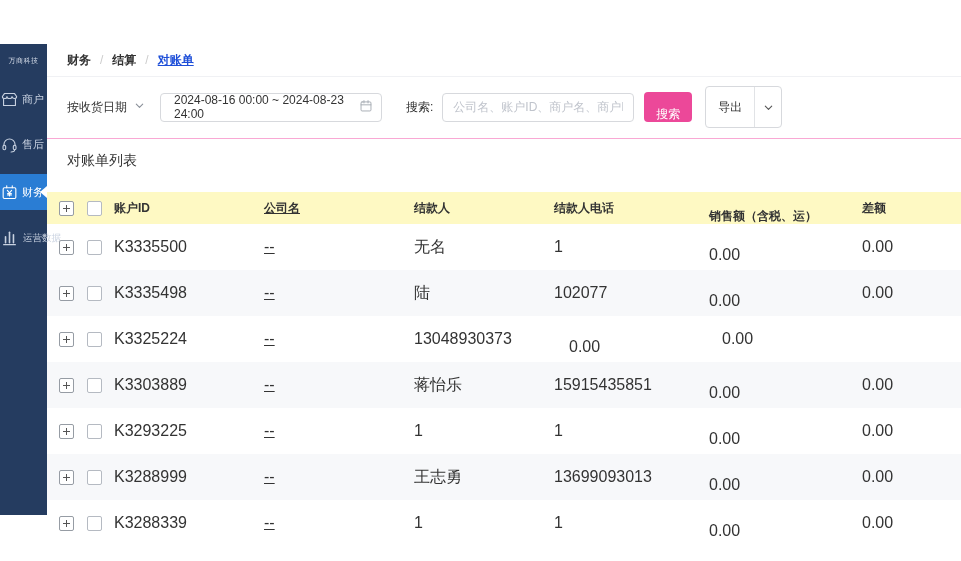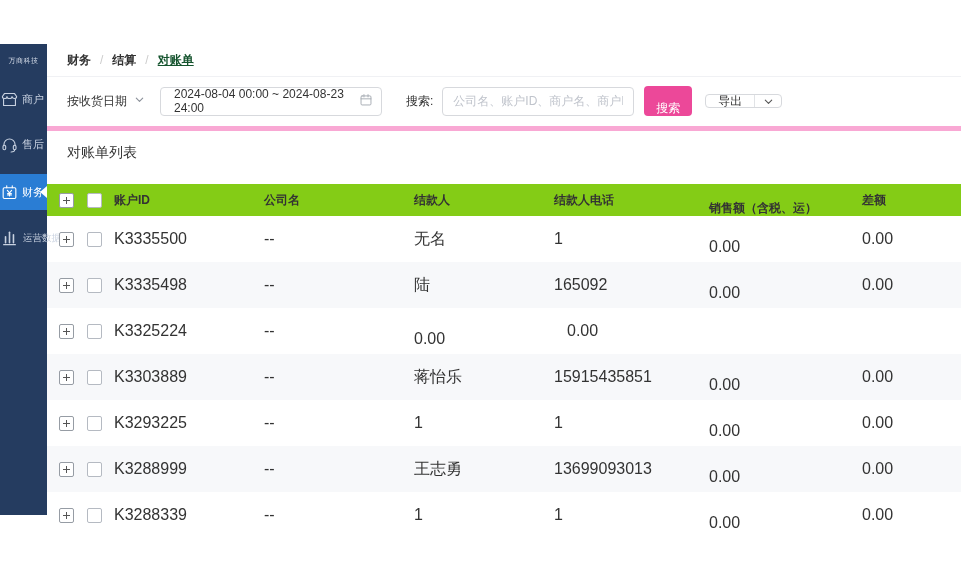--- a/index.html
+++ b/index.html
@@ -20,48 +20,48 @@
            border-top: 6px solid transparent; border-bottom: 6px solid transparent; border-right: 7px solid #fff; }
   .side-spacer { flex: 1; }
   .side-item.bottom { margin-bottom: 8px; }
 
   
   .main { flex: 1; min-width: 0; display: flex; flex-direction: column; }
 
   .breadcrumb { height: 33px; flex-shrink: 0; display: flex; align-items: center; gap: 9px; padding-left: 20px; font-size: 12px; font-weight: bold; color: #333; border-bottom: 1px solid #f0f1f4; }
   .breadcrumb .sep { color: #ccc; font-weight: normal; }
   .breadcrumb .crumb { cursor: pointer; }
-  .breadcrumb .crumb.active { color: #14532d; text-decoration: underline; }
-
-  .filterbar { flex-shrink: 0; display: flex; align-items: center; padding: 9px 0 10px 20px; border-bottom: 5px solid #f9a8d4; }
+  .breadcrumb .crumb.active { color: #1d4ed8; text-decoration: underline; }
+
+  .filterbar { flex-shrink: 0; display: flex; align-items: center; padding: 9px 0 10px 20px; border-bottom: 1px solid #f9a8d4; }
   .date-type { display: flex; align-items: center; gap: 7px; font-size: 12px; color: #333; cursor: pointer; }
   .date-input { margin-left: 15px; width: 222px; height: 29px; border: 1px solid #d7d9dd; border-radius: 4px; display: flex; align-items: center; justify-content: space-between; padding: 0 8px 0 13px; font-size: 12px; color: #333; cursor: pointer; }
   .search-label { margin-left: 24px; font-size: 12px; color: #333; }
   .search-input { margin-left: 9px; width: 192px; height: 29px; border: 1px solid #d7d9dd; border-radius: 4px; padding: 0 10px; font-size: 12px; color: #333; outline: none; }
   .search-input::placeholder { color: #c0c4cc; }
   .search-btn { margin-left: 10px; height: 30px; padding: 14px 12px; background: #ec4899; border: none; border-radius: 4px; color: #fff; font-size: 12px; cursor: pointer; font-family: inherit; }
-  .export-group { margin-left: 13px; height: 14px; display: flex; align-items: stretch; border: 1px solid #d7d9dd; border-radius: 4px; background: #fff; overflow: hidden; }
+  .export-group { margin-left: 13px; height: 42px; display: flex; align-items: stretch; border: 1px solid #d7d9dd; border-radius: 4px; background: #fff; overflow: hidden; }
   .export-main { padding: 0 12px; display: flex; align-items: center; font-size: 12px; color: #333; cursor: pointer; }
   .export-caret { width: 27px; display: flex; align-items: center; justify-content: center; border-left: 1px solid #e1e3e6; cursor: pointer; color: #555; }
 
   .section-title { flex-shrink: 0; font-size: 14px; color: #333; padding: 13px 0 22px 20px; }
 
   
-  .thead { flex-shrink: 0; height: 32px; background: #84cc16; display: flex; align-items: center; font-size: 12px; font-weight: bold; color: #333; }
+  .thead { flex-shrink: 0; height: 32px; background: #fef9c3; display: flex; align-items: center; font-size: 12px; font-weight: bold; color: #333; }
   .trow { flex-shrink: 0; height: 46px; display: flex; align-items: center; font-size: 16px; color: #333; }
   .trow.stripe { background: #f7f8fa; }
 
   .col-pad { width: 12px; flex-shrink: 0; }
   .expand { width: 15px; height: 15px; flex-shrink: 0; border: 1px solid #969ca4; border-radius: 2px; position: relative; margin-right: 13px; cursor: pointer; background: #fff; }
   .expand::before { content: ""; position: absolute; left: 3px; right: 3px; top: 50%; height: 1px; margin-top: -0.5px; background: #555; }
   .expand::after  { content: ""; position: absolute; top: 3px; bottom: 3px; left: 50%; width: 1px; margin-left: -0.5px; background: #555; }
   .checkbox { width: 15px; height: 15px; flex-shrink: 0; border: 1px solid #b5bac2; border-radius: 2px; background: #fff; margin-right: 12px; cursor: pointer; }
 
   .c-id      { width: 150px; flex-shrink: 0; }
-  .c-company { width: 150px; flex-shrink: 0; }
+  .c-company { width: 150px; flex-shrink: 0; text-decoration: underline; }
   .c-payee   { width: 140px; flex-shrink: 0; }
   .c-phone   { width: 155px; flex-shrink: 0; }
   .c-sales   { width: 153px; flex-shrink: 0; margin-top: 16px; }
   .c-diff    { flex: 1; }
 </style>
 </head>
 <body>
 
 <div class="app">
 
@@ -133,21 +133,21 @@
       <div class="date-type">
         <span>按收货日期</span>
         <span>
           <svg width="11" height="11" viewBox="0 0 24 24" fill="none" stroke="#8a9099" stroke-width="2.4" stroke-linecap="round" stroke-linejoin="round">
               <path d="M5 9 l7 7 7-7"></path>
             </svg>
         </span>
       </div>
 
       <div class="date-input">
-        <span>2024-08-04 00:00 ~ 2024-08-23 24:00</span>
+        <span>2024-08-16 00:00 ~ 2024-08-23 24:00</span>
         <span>
           <svg width="14" height="14" viewBox="0 0 24 24" fill="none" stroke="#a5aab2" stroke-width="1.6" stroke-linecap="round">
             <rect x="3.5" y="5" width="17" height="15.5" rx="1.8"></rect>
             <path d="M3.5 10 H20.5 M8.5 2.8 v4 M15.5 2.8 v4"></path>
           </svg>
         </span>
       </div>
 
       <span class="search-label">搜索:</span>
       <input class="search-input" type="text" placeholder="公司名、账户ID、商户名、商户ID" style="">
@@ -190,31 +190,32 @@
       <span class="c-diff">0.00</span>
     </div>
 
     <div class="trow stripe">
       <span class="col-pad"></span>
       <span class="expand"></span>
       <span class="checkbox"></span>
       <span class="c-id">K3335498</span>
       <span class="c-company">--</span>
       <span class="c-payee">陆</span>
-      <span class="c-phone">165092</span>
+      <span class="c-phone">102077</span>
       <span class="c-sales">0.00</span>
       <span class="c-diff">0.00</span>
     </div>
 
     <div class="trow">
       <span class="col-pad"></span>
       <span class="expand"></span>
       <span class="checkbox"></span>
       <span class="c-id">K3325224</span>
       <span class="c-company">--</span>
+      <span class="c-phone">13048930373</span>
       <span class="c-sales">0.00</span>
       <span class="c-diff">0.00</span>
     </div>
 
     <div class="trow stripe">
       <span class="col-pad"></span>
       <span class="expand"></span>
       <span class="checkbox"></span>
       <span class="c-id">K3303889</span>
       <span class="c-company">--</span>

